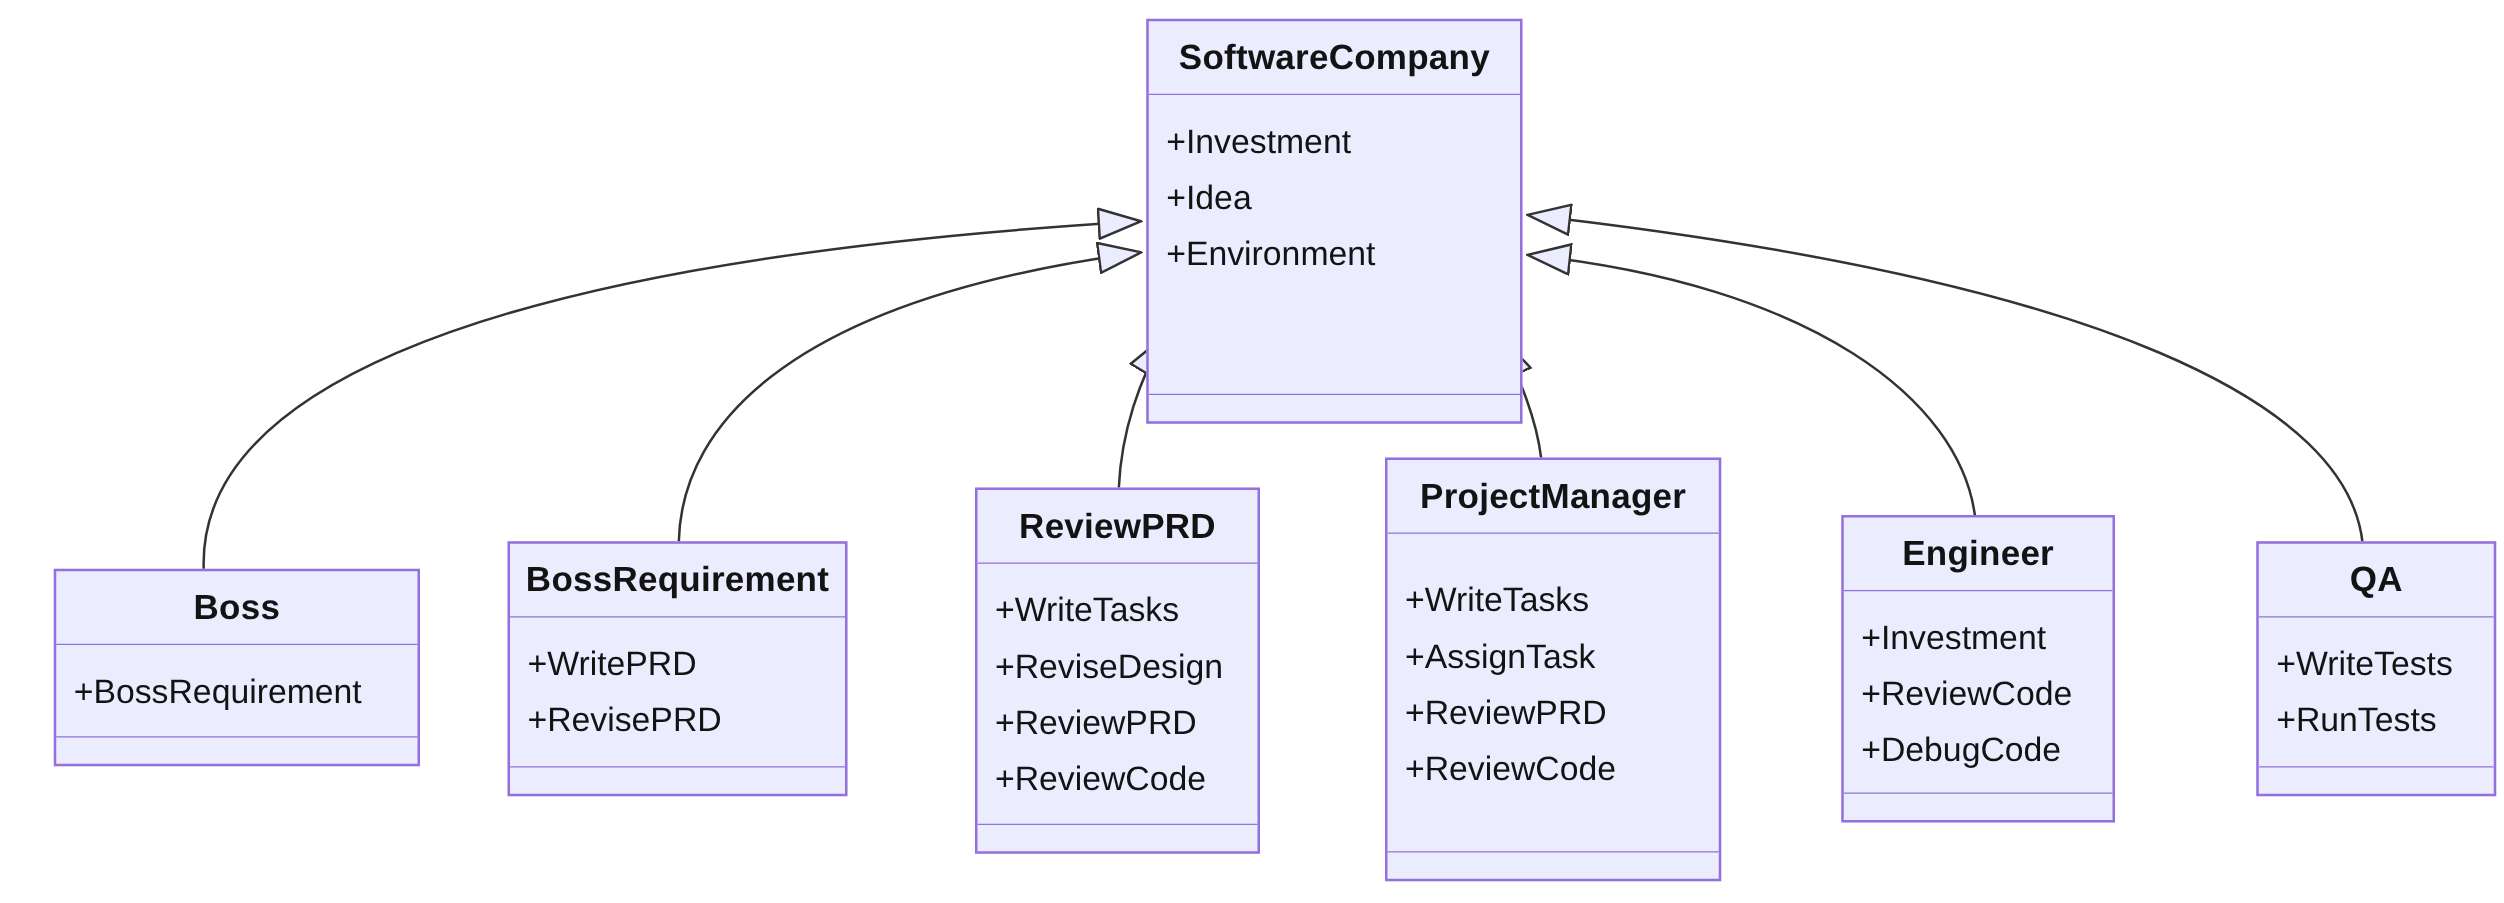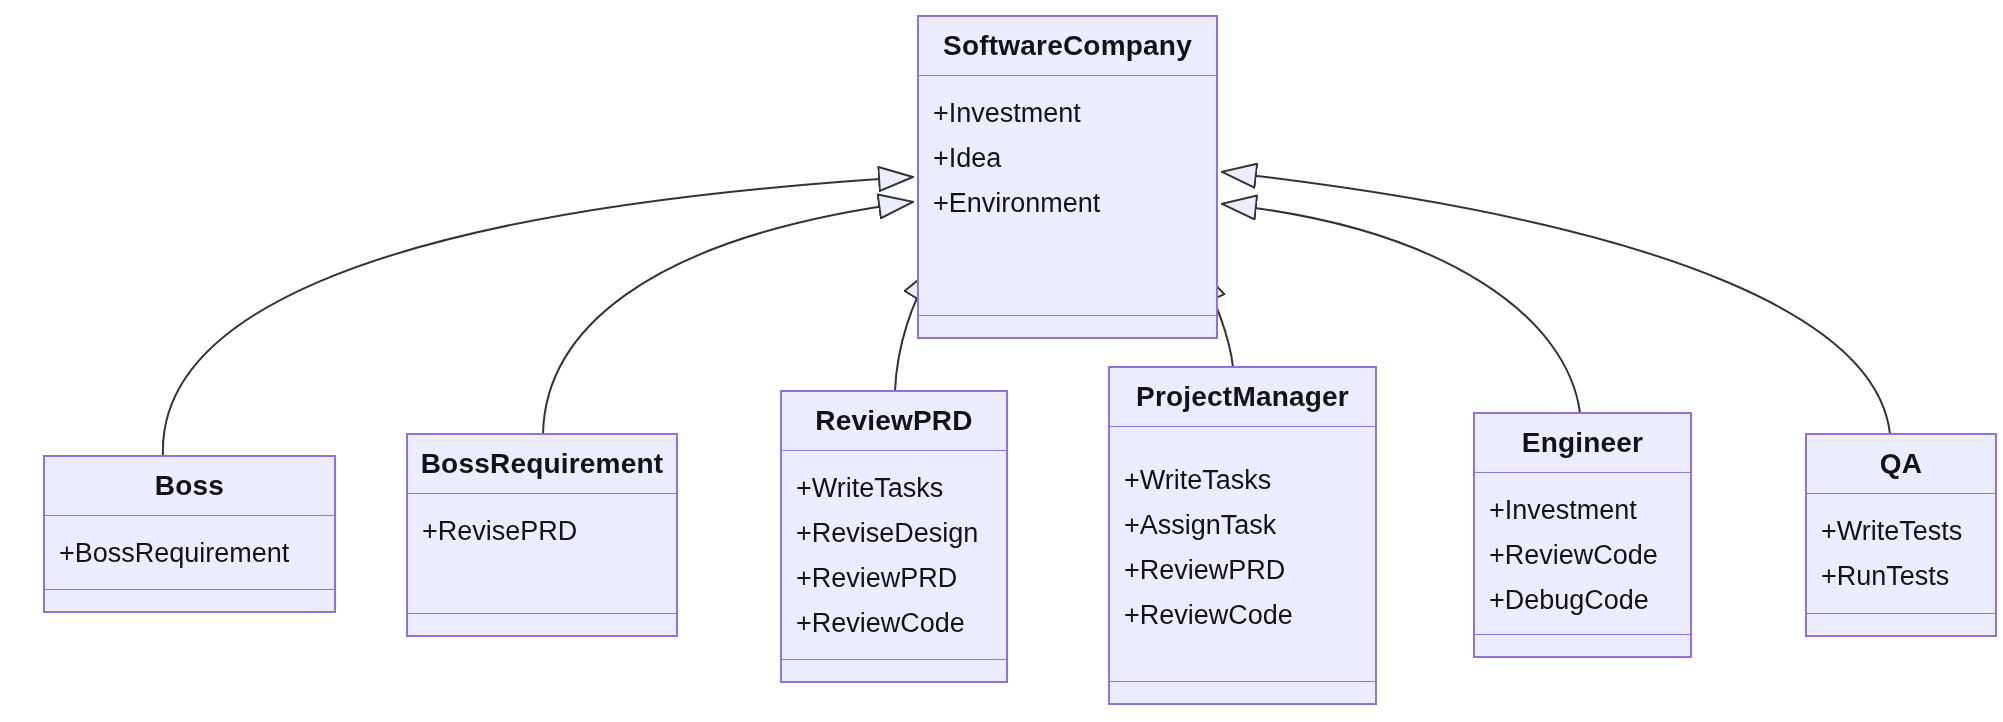--- a/index.html
+++ b/index.html
@@ -91,20 +91,21 @@
     <div class="class-title">Boss</div>
     <div class="class-members">
       <div class="class-member">+BossRequirement</div>
     </div>
     <div class="class-methods"></div>
   </div>
 
   <div class="class-box" style="left:406px; top:433px; width:272px; height:204px;">
     <div class="class-title">BossRequirement</div>
     <div class="class-members">
+      <div class="class-member">+WritePRD</div>
       <div class="class-member">+RevisePRD</div>
     </div>
     <div class="class-methods"></div>
   </div>
 
   <div class="class-box" style="left:780px; top:390px; width:228px; height:293px;">
     <div class="class-title">ReviewPRD</div>
     <div class="class-members">
       <div class="class-member">+WriteTasks</div>
       <div class="class-member">+ReviseDesign</div>

